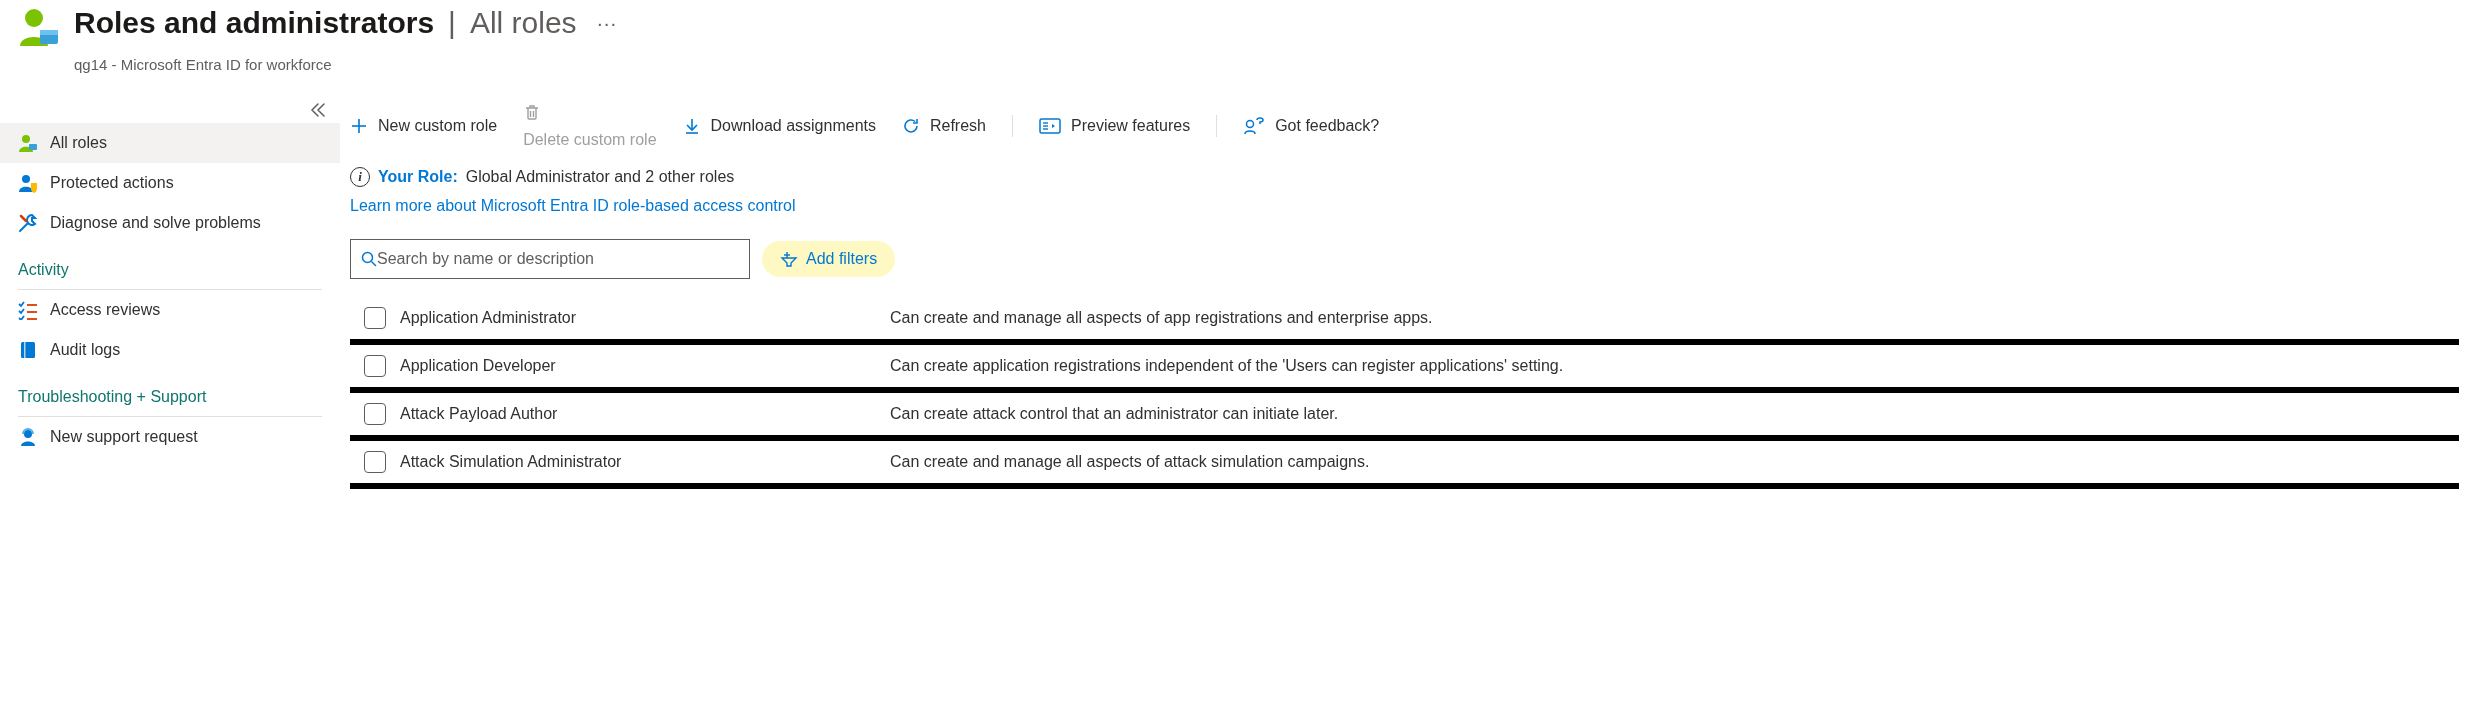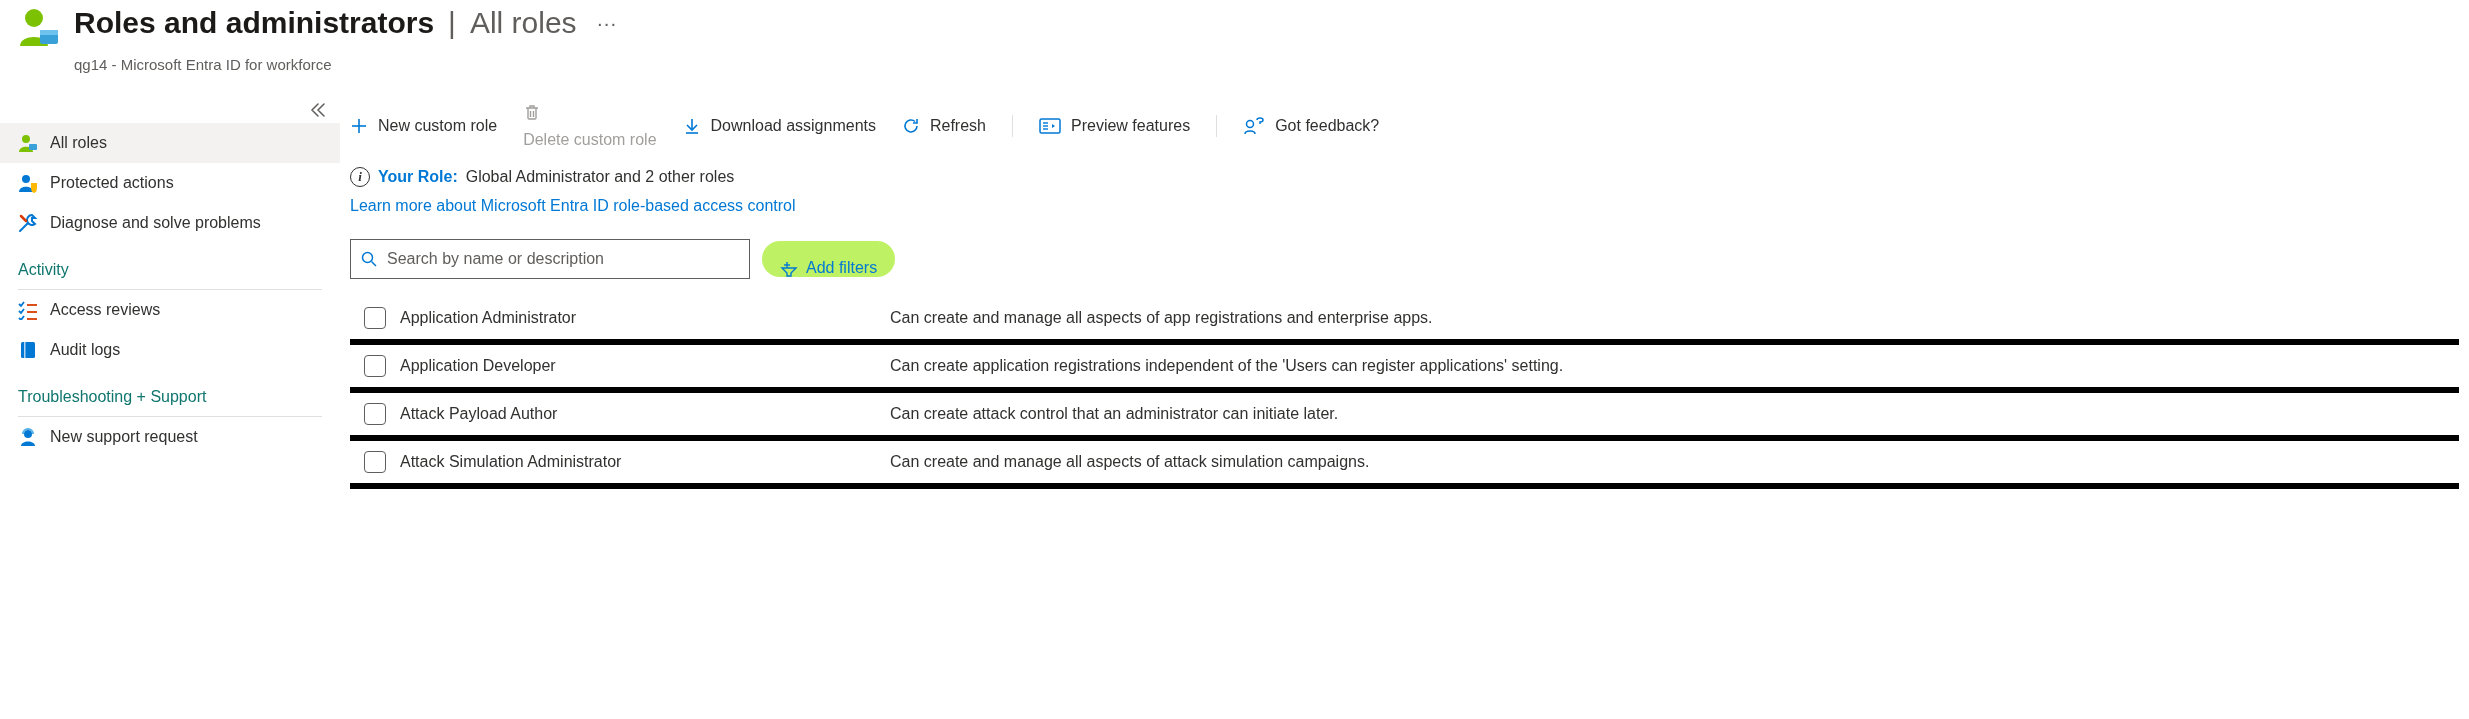--- a/index.html
+++ b/index.html
@@ -50,27 +50,27 @@
   
   .info-line { display:flex; align-items:center; gap:8px; font-size:16px; padding: 6px 0 10px 0; }
   .info-icon { width:20px; height:20px; border:1.5px solid #323130; border-radius:50%; display:flex; align-items:center; justify-content:center; font-style:italic; font-family: Georgia, serif; font-size:13px; font-weight:600; }
   .info-label { color:#0078d4; font-weight:600; }
   .info-value { color:#323130; }
 
   .learn-link { color:#0078d4; font-size:16px; cursor:pointer; padding-bottom: 24px; display:inline-block; }
 
   
   .filter-row { display:flex; align-items:center; gap:12px; margin-bottom: 18px; }
-  .search-box { display:flex; align-items:center; border:1px solid #605e5c; height:40px; width:400px; padding:0 10px; gap:10px; }
+  .search-box { display:flex; align-items:center; border:1px solid #605e5c; height:40px; width:400px; padding:0 10px; gap:0; }
   .search-box input { border:none; outline:none; font-size:16px; flex:1; background:transparent; color:#323130; }
   .search-box input::placeholder { color:#605e5c; }
   .search-ic { color:#0078d4; }
   .add-filters-pill {
-    display:flex; align-items:flex-end; gap:8px;
-    background:#bef264; color:#0078d4;
+    display:flex; align-items:center; gap:8px;
+    background:#fef9c3; color:#0078d4;
     height:36px; padding:0 18px; border-radius:18px;
     font-size:16px; cursor:pointer; border:none;
   }
 
   
   .table { width:100%; }
   .thead { display:flex; align-items:center; border-bottom:1px solid #e1dfdd; padding: 10px 0; }
   .th-check { width:50px; }
   .th-role { flex: 0 0 470px; font-weight:600; font-size:16px; display:flex; align-items:center; gap:12px; }
   .th-desc { flex:1; font-weight:600; font-size:16px; padding-left: 20px; }

